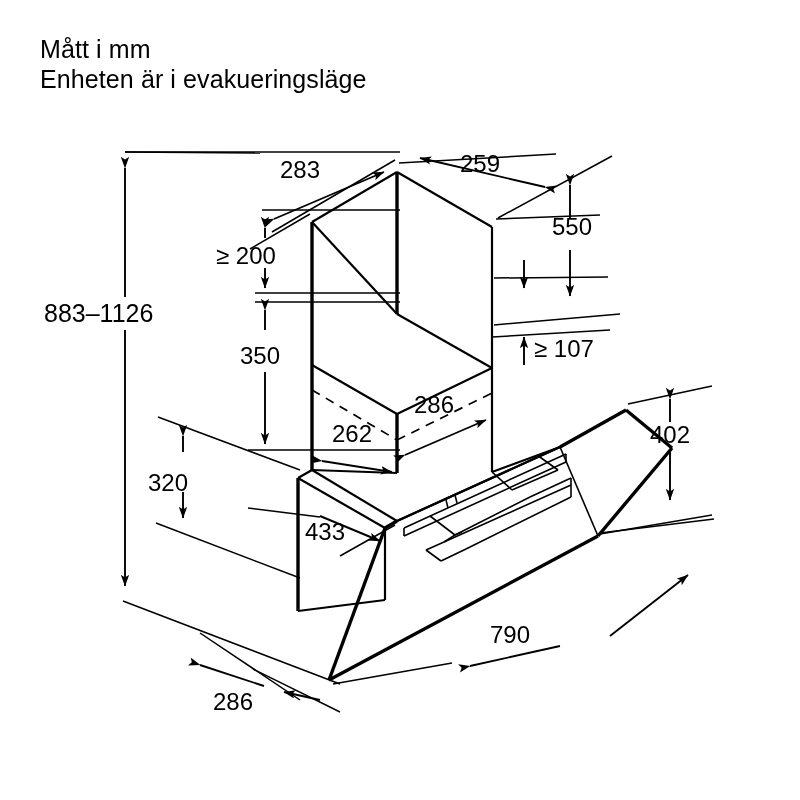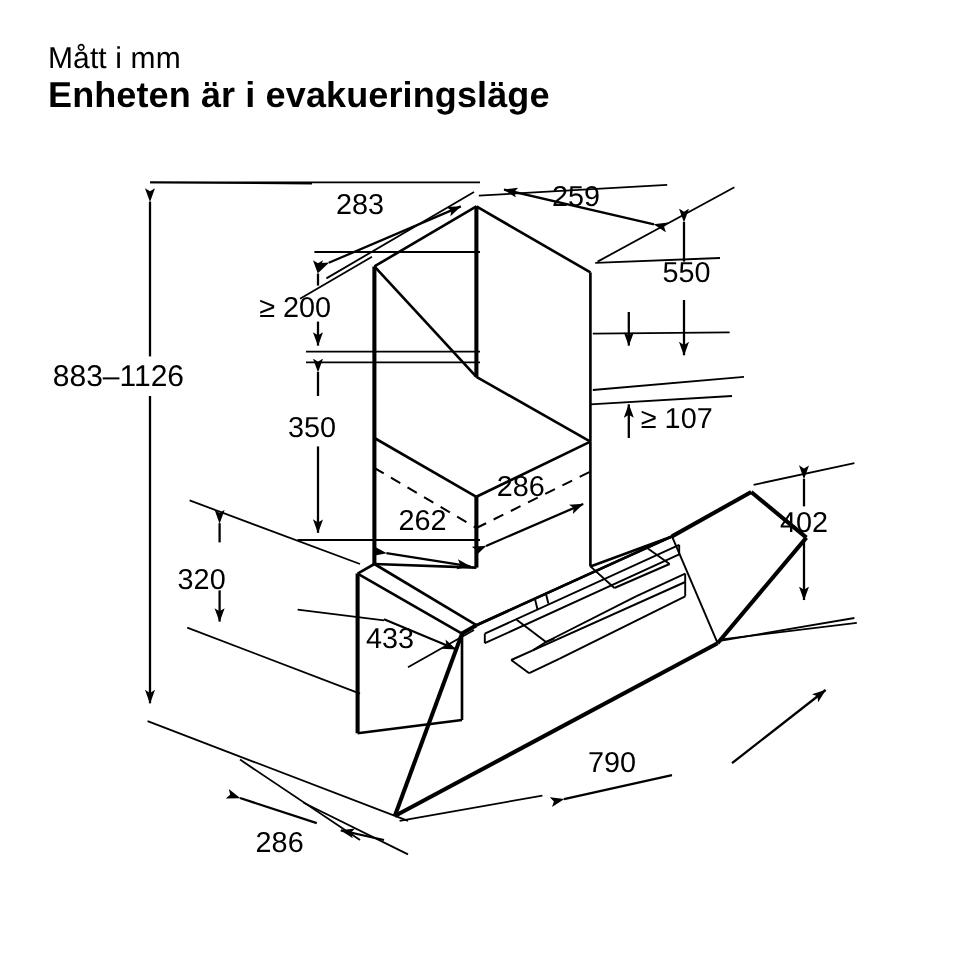--- a/index.html
+++ b/index.html
@@ -29,22 +29,22 @@
     width: 700px;
   }
   .title-line1 {
     font-size: 25px;
     font-weight: 400;
     letter-spacing: 0.1px;
     line-height: 30px;
     white-space: nowrap;
   }
   .title-line2 {
-    font-size: 30px;
-    font-weight: 700;
+    font-size: 25px;
+    font-weight: 400;
     letter-spacing: 0.1px;
     line-height: 31px;
     white-space: nowrap;
   }
   svg.drawing {
     position: absolute;
     left: 0;
     top: 0;
     width: 800px;
     height: 800px;

